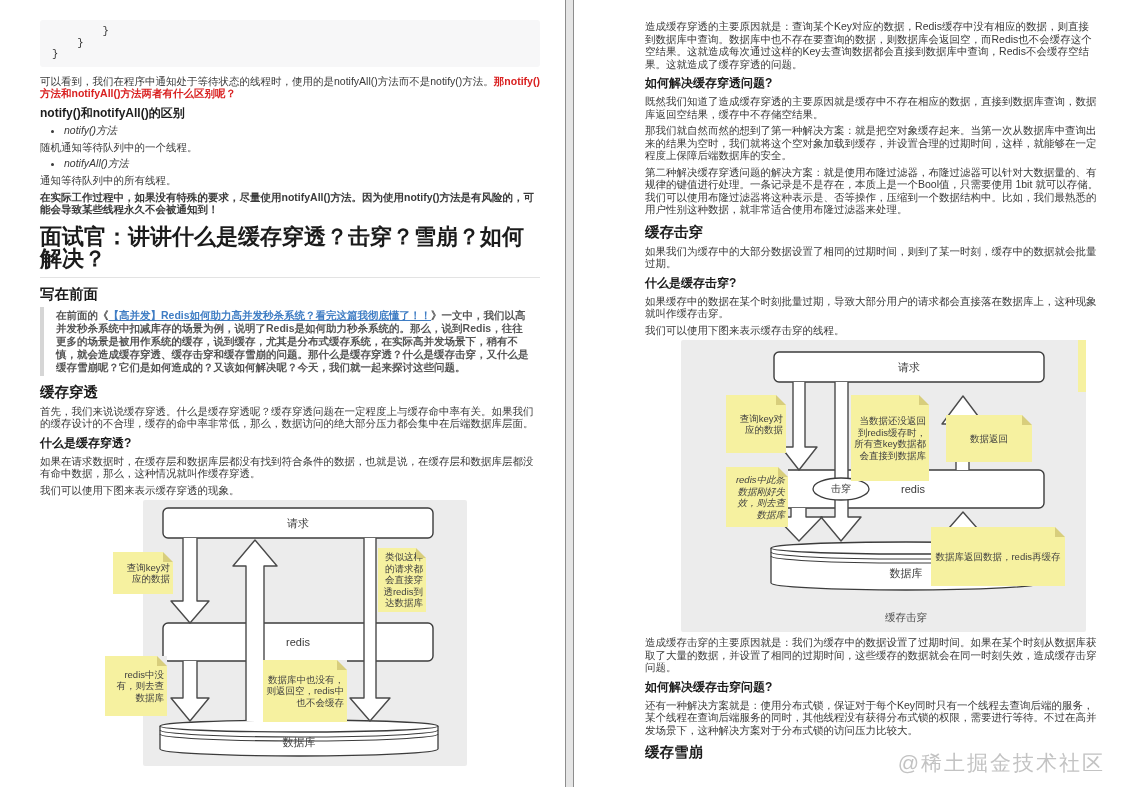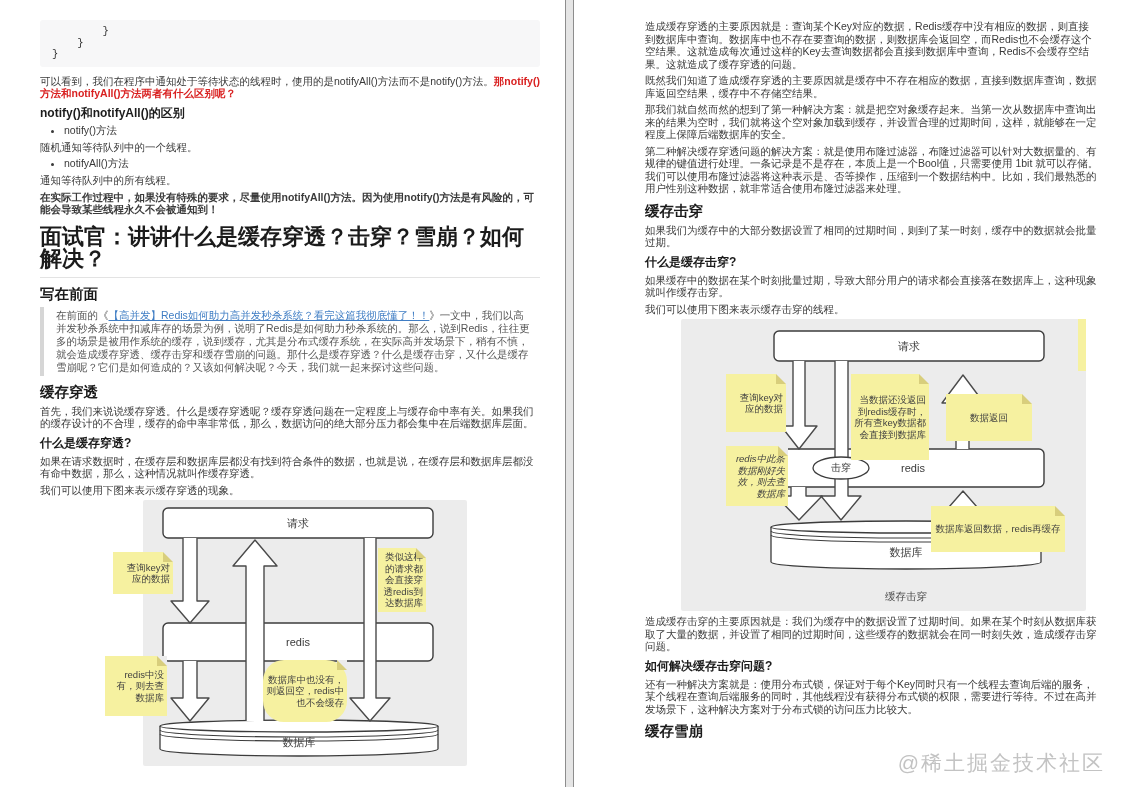--- a/index.html
+++ b/index.html
@@ -16,24 +16,24 @@
 
   pre.code { background:#f7f7f8; border-radius:3px; padding:6px 12px; margin:4px 0 8px;
              font-family:"Liberation Mono","DejaVu Sans Mono",monospace;
              font-size:10.5px; line-height:11.5px; color:#333; }
   p.bt { font-size:10.5px; line-height:12.5px; margin:4px 0; color:#3a3a3a; }
   .red { color:#d92121; font-weight:bold; }
   h1.doc { font-size:22px; line-height:22px; margin:10px 0 4px; padding-bottom:7px;
            border-bottom:1px solid #e3e3e3; color:#1b1b1b; font-weight:bold; }
   h2.doc { font-size:14.5px; line-height:18px; margin:7px 0 3px; color:#1b1b1b; font-weight:bold; }
   h3.doc { font-size:12px; line-height:15px; margin:6px 0 3px; color:#1b1b1b; font-weight:bold; }
-  ul.doc { margin:2px 0; padding-left:24px; }
+  ul.doc { margin:2px 0; padding-left:24px;font-style:italic; }
   ul.doc li { font-size:10.5px; line-height:13px; color:#3a3a3a; }
   blockquote.doc { margin:4px 0; padding:2px 8px 2px 12px; border-left:4px solid #d6d6d6;
-                   color:#555; font-size:10.5px; line-height:13px; }
+                   color:#555; font-size:10.5px; line-height:13px;font-weight:bold; }
   a.doclink { color:#3f7dc4; text-decoration:underline; cursor:pointer; }
 
   .diagram { position:relative; margin-top:2px; }
   .diagram-penetration { height:270px; }
   .diagram-breakdown  { height:292px; }
   .dg-panel { position:absolute; background:#ececec; border-radius:2px; }
   .dg-svg { position:absolute; left:0; top:0; }
 
   .node { fill:#ffffff; stroke:#3c3c3c; stroke-width:1.4; }
   .arrow { fill:#ffffff; stroke:#4a4a4a; stroke-width:1.4; stroke-linejoin:round; }
@@ -118,32 +118,33 @@
       </div>
       <div class="sticky" style="left:73px; top:52px; width:60px; height:42px;">
           <span>查询key对 应的数据</span>
         </div>
       <div class="sticky" style="left:338px; top:48px; width:48px; height:64px;">
           <span>类似这样的请求都会直接穿透redis到达数据库</span>
         </div>
       <div class="sticky" style="left:65px; top:156px; width:62px; height:60px;">
           <span>redis中没有，则去查数据库</span>
         </div>
-      <div class="sticky" style="left:223px; top:160px; width:84px; height:62px;border-radius:21px;">
+      <div class="sticky" style="left:223px; top:160px; width:84px; height:62px;">
           <span>数据库中也没有，则返回空，redis中也不会缓存</span>
         </div>
     </div>
   </div>
 
   <div class="page-divider"></div>
 
   <div class="page page-right">
 
     <p class="bt">造成缓存穿透的主要原因就是：查询某个Key对应的数据，Redis缓存中没有相应的数据，则直接到数据库中查询。数据库中也不存在要查询的数据，则数据库会返回空，而Redis也不会缓存这个空结果。这就造成每次通过这样的Key去查询数据都会直接到数据库中查询，Redis不会缓存空结果。这就造成了缓存穿透的问题。</p>
 
+    <h3 class="doc">如何解决缓存穿透问题?</h3>
     <p class="bt">既然我们知道了造成缓存穿透的主要原因就是缓存中不存在相应的数据，直接到数据库查询，数据库返回空结果，缓存中不存储空结果。</p>
     <p class="bt">那我们就自然而然的想到了第一种解决方案：就是把空对象缓存起来。当第一次从数据库中查询出来的结果为空时，我们就将这个空对象加载到缓存，并设置合理的过期时间，这样，就能够在一定程度上保障后端数据库的安全。</p>
     <p class="bt">第二种解决缓存穿透问题的解决方案：就是使用布隆过滤器，布隆过滤器可以针对大数据量的、有规律的键值进行处理。一条记录是不是存在，本质上是一个Bool值，只需要使用 1bit 就可以存储。我们可以使用布隆过滤器将这种表示是、否等操作，压缩到一个数据结构中。比如，我们最熟悉的用户性别这种数据，就非常适合使用布隆过滤器来处理。</p>
 
     <h2 class="doc">缓存击穿</h2>
     <p class="bt">如果我们为缓存中的大部分数据设置了相同的过期时间，则到了某一时刻，缓存中的数据就会批量过期。</p>
 
     <h3 class="doc">什么是缓存击穿?</h3>
     <p class="bt">如果缓存中的数据在某个时刻批量过期，导致大部分用户的请求都会直接落在数据库上，这种现象就叫作缓存击穿。</p>
     <p class="bt">我们可以使用下图来表示缓存击穿的线程。</p>
@@ -180,21 +181,21 @@
         </div>
       <div class="sticky" style="left:206px; top:55px; width:78px; height:86px;">
           <span>当数据还没返回到redis缓存时，所有查key数据都会直接到数据库</span>
         </div>
       <div class="sticky" style="left:301px; top:75px; width:86px; height:47px;">
           <span>数据返回</span>
         </div>
       <div class="sticky" style="left:81px; top:127px; width:62px; height:60px;font-style:italic;">
           <span>redis中此条数据刚好失效，则去查数据库</span>
         </div>
-      <div class="sticky" style="left:286px; top:187px; width:134px; height:46px;">
+      <div class="sticky" style="left:286px; top:187px; width:134px; height:59px;">
           <span>数据库返回数据，redis再缓存</span>
         </div>
     </div>
 
     <p class="bt">造成缓存击穿的主要原因就是：我们为缓存中的数据设置了过期时间。如果在某个时刻从数据库获取了大量的数据，并设置了相同的过期时间，这些缓存的数据就会在同一时刻失效，造成缓存击穿问题。</p>
 
     <h3 class="doc">如何解决缓存击穿问题?</h3>
     <p class="bt">还有一种解决方案就是：使用分布式锁，保证对于每个Key同时只有一个线程去查询后端的服务，某个线程在查询后端服务的同时，其他线程没有获得分布式锁的权限，需要进行等待。不过在高并发场景下，这种解决方案对于分布式锁的访问压力比较大。</p>
 
     <h2 class="doc">缓存雪崩</h2>

